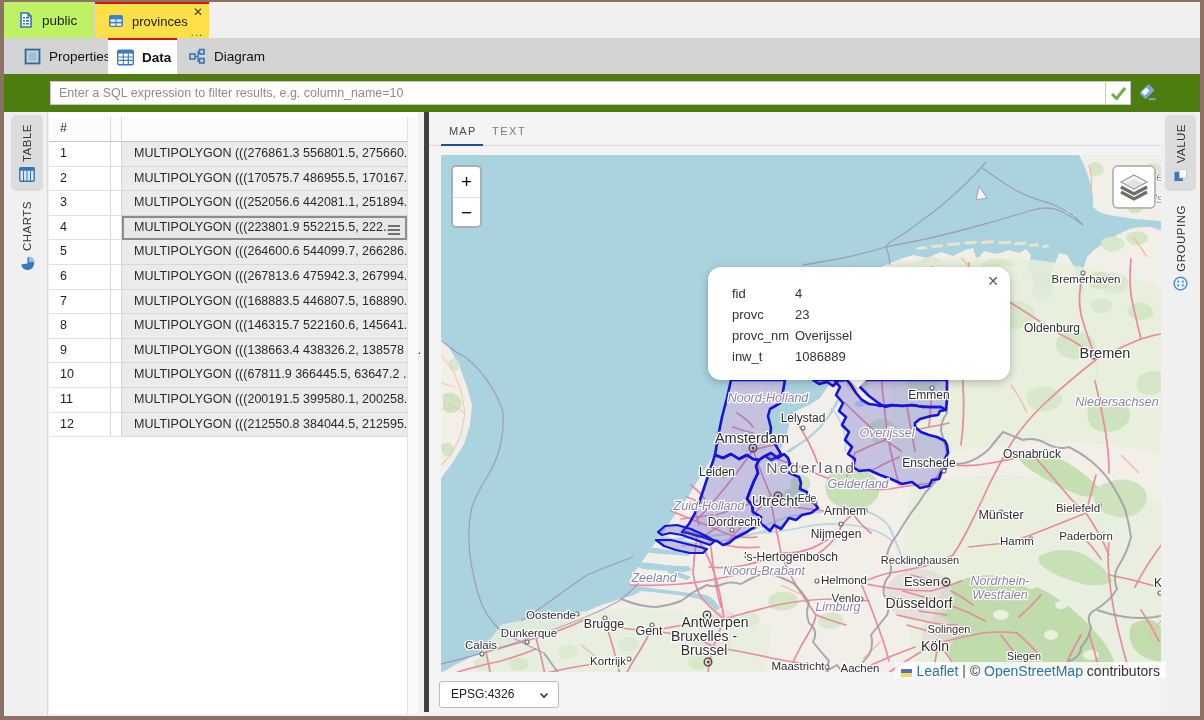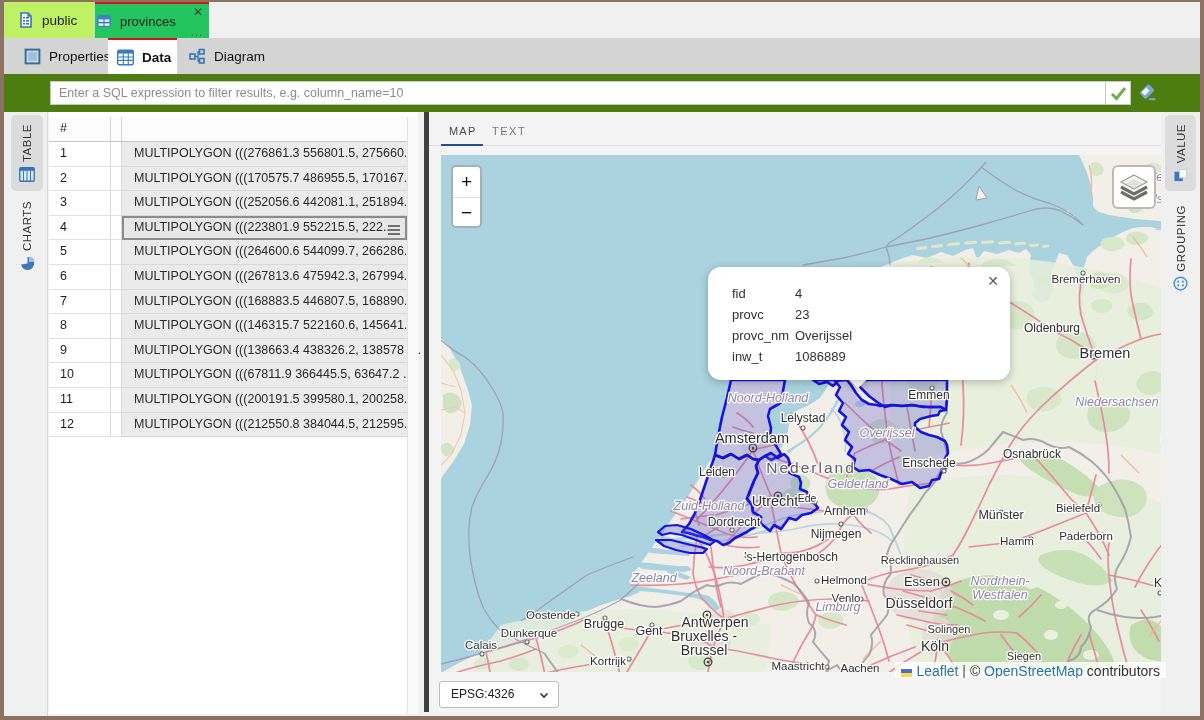--- a/index.html
+++ b/index.html
@@ -4,21 +4,21 @@
 <style>
 * { margin:0; padding:0; box-sizing:border-box; }
 html,body { width:1204px; height:720px; overflow:hidden; }
 body { background:#8d7164; font-family:"Liberation Sans", sans-serif; }
 #app { position:absolute; left:4px; top:2px; width:1196px; height:714px; background:#f1f1f1; }
 
 
 #row1 { position:absolute; left:0; top:0; width:100%; height:36px; background:#f0f0f0; }
 .etab { position:absolute; top:0; height:36px; display:flex; align-items:center; font-size:13.5px; color:#222; }
 #tab-public { left:0; width:91px; background:#bef264; border-right:1px solid #cfcfcf; padding-left:14px; }
-#tab-prov { left:91px; width:114px; background:#22c55e; border-top:2px solid #d01716; padding-left:1px; font-size:13px; }
+#tab-prov { left:91px; width:114px; background:#fde047; border-top:2px solid #d01716; padding-left:13px; font-size:13px; }
 #tab-prov .x { position:absolute; right:6px; top:1px; font-size:12px; color:#3c3c3c; }
 #tab-prov .dots { position:absolute; right:6px; bottom:3px; font-size:11px; color:#555; letter-spacing:1px; line-height:6px; }
 .etab .ic { margin-right:8px; width:16px; height:16px; }
 
 
 #row2 { position:absolute; left:0; top:36px; width:100%; height:36px; background:#d4d4d4; }
 .ptab { position:absolute; top:0; height:36px; display:flex; align-items:center; font-size:13.5px; color:#111; padding:0 12px; }
 #tab-props { left:8px; }
 #tab-data { left:104px; width:69px; background:#ffffff; border-top:2px solid #d01716; font-weight:bold; padding:0 9px; }
 #tab-diagram { left:173px; }

